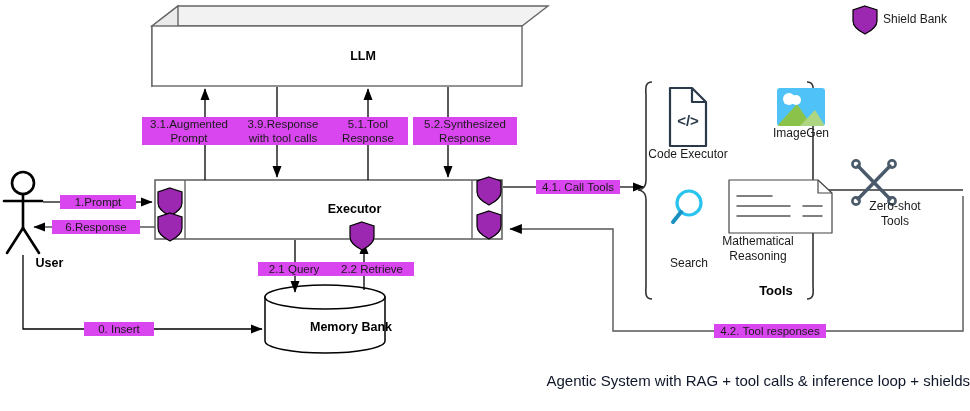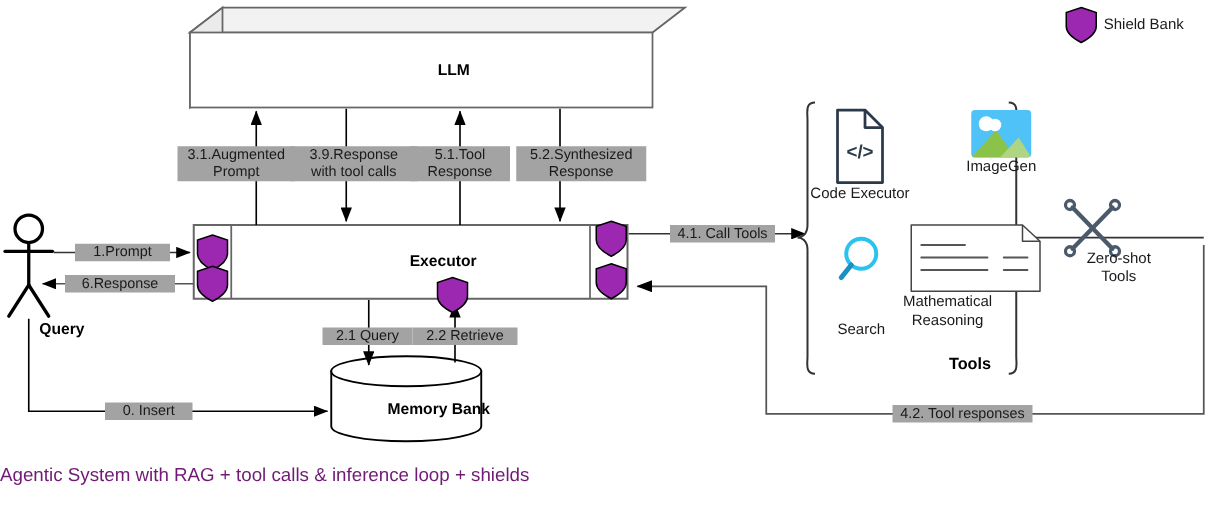--- a/index.html
+++ b/index.html
@@ -18,21 +18,21 @@
     background: #ffffff;
     overflow: hidden;
   }
   .lbl {
     position: absolute;
     font-size: 11.5px;
     line-height: 14px;
     color: #1a1a1a;
     text-align: center;
     white-space: pre-line;
-    background: #a3a3a3;
+    background: #d946ef;
   }
   .node-title {
     position: absolute;
     font-weight: bold;
     font-size: 12.5px;
     color: #000000;
     text-align: center;
     margin-left: 26px;
   }
   .icon-cap {
@@ -41,23 +41,23 @@
     line-height: 14.5px;
     text-align: center;
     color: #1a1a1a;
     white-space: pre-line;
   }
   #caption {
     position: absolute;
     left: 0;
     top: 372px;
     width: 970px;
-    text-align: left;
+    text-align: right;
     font-size: 15px;
-    color: #701a75;
+    color: #0f172a;
   }
   .svg-layer {
     position: absolute;
     left: 0;
     top: 0;
     width: 970px;
     height: 411px;
   }
 </style>
 </head>
@@ -206,21 +206,21 @@
       <path d="M489,211 L501,215 L501,226 C501,232 495,236 489,239 C483,236 477,232 477,226 L477,215 Z" fill="#9C27B0" stroke="#000000" stroke-width="1.2"></path>
     </g>
     <g>
       <path d="M865,6 L877,10 L877,21 C877,27 871,31 865,34 C859,31 853,27 853,21 L853,10 Z" fill="#9C27B0" stroke="#000000" stroke-width="1.2"></path>
     </g>
   </svg>
 
   <div class="node-title" style="left:152px; top:49px; width:370px;">LLM</div>
   <div class="node-title" style="left:265px; top:320px; width:120px;">Memory Bank</div>
   <div class="node-title" style="left:185px; top:202px; width:287px;">Executor</div>
-  <div class="node-title" style="left:0px; top:256px; width:47px;">Query</div>
+  <div class="node-title" style="left:0px; top:256px; width:47px;">User</div>
   <div class="node-title" style="left:690px; top:283px; width:120px; font-size:13px;">Tools</div>
 
   <div class="lbl" style="left:60px; top:195px; width:76px;">1.Prompt</div>
   <div class="lbl" style="left:52px; top:220px; width:88px;">6.Response</div>
   <div class="lbl" style="left:84px; top:322px; width:70px;">0. Insert</div>
   <div class="lbl" style="left:258px; top:262px; width:72px;">2.1 Query</div>
   <div class="lbl" style="left:330px; top:262px; width:84px;">2.2 Retrieve</div>
   <div class="lbl" style="left:142px; top:117px; width:94px;">3.1.Augmented
 Prompt</div>
   <div class="lbl" style="left:232px; top:117px; width:102px;">3.9.Response

